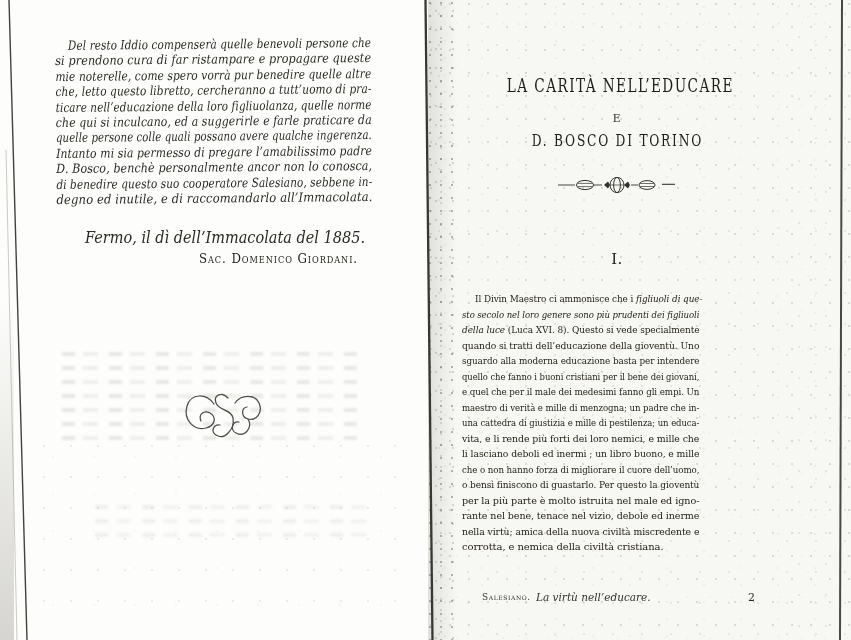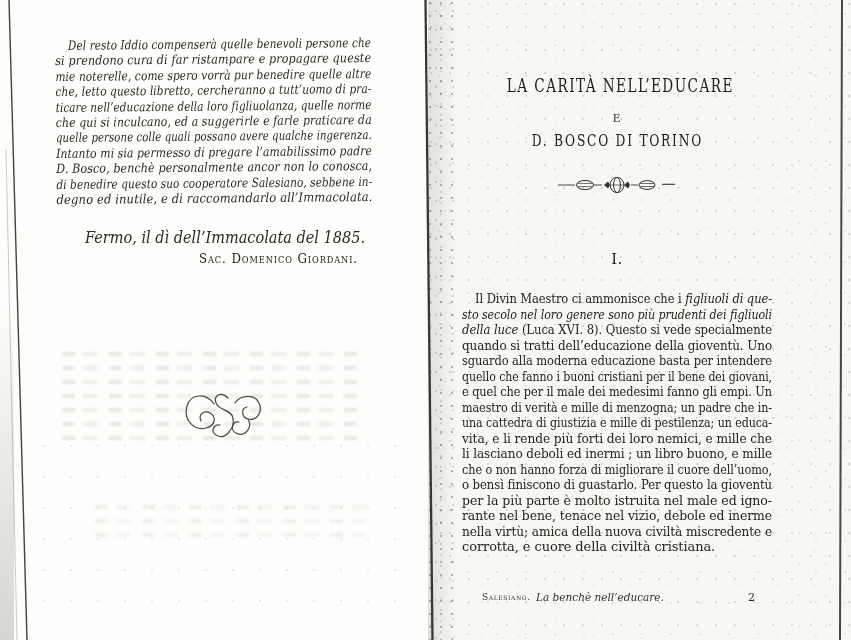--- a/index.html
+++ b/index.html
@@ -59,21 +59,21 @@
   }
   
   .rp-col{left:34px;top:0;width:310px;height:536px;position:absolute;}
   .title1{left:0;top:74px;width:100%;font-size:19px;letter-spacing:2px;color:#1f1e19;}
   .title-conj{left:0;top:112px;width:100%;text-align:center;font-size:10.5px;letter-spacing:1px;color:#2a2922;}
   .title2{left:0;top:130px;width:100%;font-size:17.5px;letter-spacing:2.5px;color:#1f1e19;}
   .divider-wrap{left:0;top:176px;width:100%;text-align:center;}
   .section-num{left:0;top:250px;width:100%;text-align:center;font-size:15px;letter-spacing:.5px;color:#24231d;}
   .right-body{
     left:0;top:291px;width:310px;
-    font-size:13px;line-height:15.5px;color:#262419;letter-spacing:-.1px;
+    font-size:10px;line-height:15.5px;color:#262419;letter-spacing:-.1px;
   }
   .bline{height:15.5px;}
   .it{font-style:italic;}
   
   .footer{left:0;top:591px;width:310px;height:14px;}
   .footer-author{position:absolute;left:20px;top:1px;font-size:9px;font-variant:small-caps;letter-spacing:.6px;color:#33312a;}
   .footer-work{position:absolute;left:74px;top:0;font-style:italic;font-size:10.5px;color:#33312a;}
   .footer-page{position:absolute;left:286px;top:0;font-size:11px;color:#2a281f;}
   
   .show-through{left:62px;top:352px;width:298px;opacity:.55;filter:blur(1.1px);}
@@ -188,26 +188,26 @@
         <div class="bline fit"><span class="m" style="transform: scaleX(0.872318);"><span>e quel che per il male dei medesimi fanno gli empi. Un</span></span></div>
         <div class="bline fit"><span class="m" style="transform: scaleX(0.860439);"><span>maestro di verità e mille di menzogna; un padre che in-</span></span></div>
         <div class="bline fit"><span class="m" style="transform: scaleX(0.851685);"><span>una cattedra di giustizia e mille di pestilenza; un educa-</span></span></div>
         <div class="bline fit"><span class="m" style="transform: scaleX(0.939928);"><span>vita, e li rende più forti dei loro nemici, e mille che</span></span></div>
         <div class="bline fit"><span class="m" style="transform: scaleX(0.926843);"><span>li lasciano deboli ed inermi ; un libro buono, e mille</span></span></div>
         <div class="bline fit"><span class="m" style="transform: scaleX(0.867019);"><span>che o non hanno forza di migliorare il cuore dell’uomo,</span></span></div>
         <div class="bline fit"><span class="m" style="transform: scaleX(0.900467);"><span>o bensì finiscono di guastarlo. Per questo la gioventù</span></span></div>
         <div class="bline fit"><span class="m" style="transform: scaleX(0.967239);"><span>per la più parte è molto istruita nel male ed igno-</span></span></div>
         <div class="bline fit"><span class="m" style="transform: scaleX(0.953984);"><span>rante nel bene, tenace nel vizio, debole ed inerme</span></span></div>
         <div class="bline fit"><span class="m" style="transform: scaleX(0.933779);"><span>nella virtù; amica della nuova civiltà miscredente e</span></span></div>
-        <div class="bline fit noj"><span class="m" style="transform: scaleX(1);"><span>corrotta, e cuore della civiltà cristiana.</span></span></div>
+        <div class="bline fit noj"><span class="m" style="transform: scaleX(1);"><span>corrotta, e nemica della civiltà cristiana.</span></span></div>
       </div>
 
     <div class="abs footer">
       <span class="footer-author">Salesiano.</span>
-      <span class="footer-work">La benchè nell’educare.</span>
+      <span class="footer-work">La virtù nell’educare.</span>
       <span class="footer-page">2</span>
     </div>
   </div>
 </div>
 
 <div class="abs right-inner-band grain-dense"></div>
 <div class="abs right-outer-band grain-soft"></div>
 
 <svg class="abs overlay-svg" width="851" height="640" viewBox="0 0 851 640">
   <line x1="9" y1="0" x2="27" y2="640" stroke="#45423b" stroke-width="1.4"></line>

